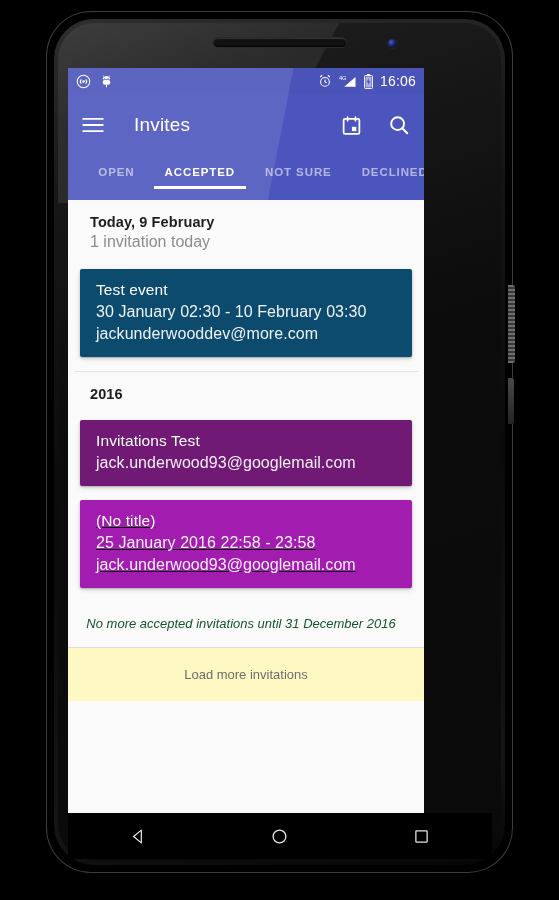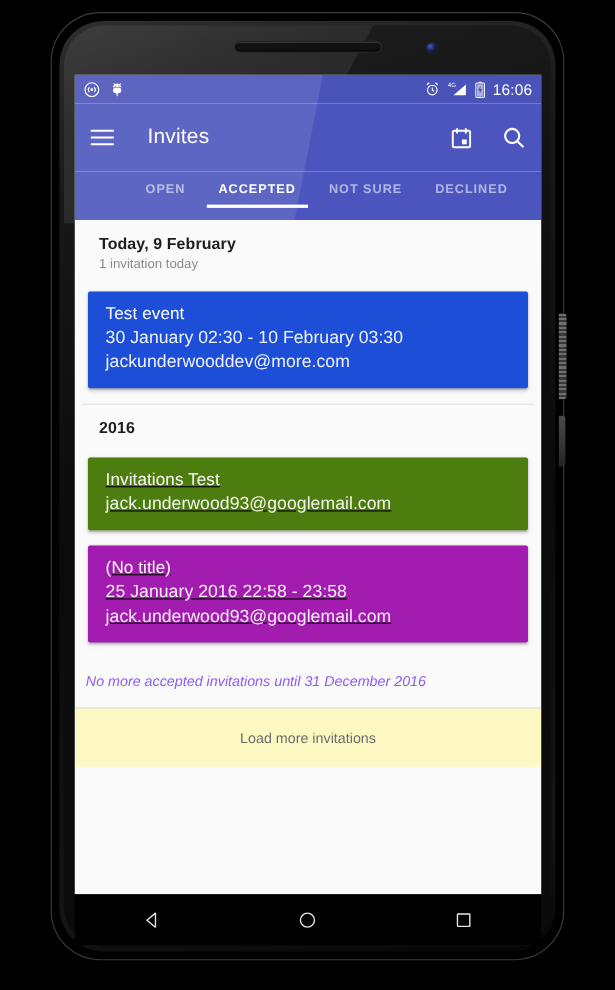--- a/index.html
+++ b/index.html
@@ -56,21 +56,21 @@
     box-shadow:1px 0 2px rgba(0,0,0,.8);
   }
   .vol-btn{
     position:absolute; left:508px; top:378px; width:6px; height:46px;
     border-radius:0 3px 3px 0;
     background:linear-gradient(180deg,#4a4a4a,#242424);
   }
 
   
   .screen{
-    position:absolute; left:68px; top:68px; width:424px; height:745px;
+    position:absolute; left:68px; top:68px; width:356px; height:745px;
     background:#fafafa; overflow:hidden;
   }
 
   
   .statusbar{
     position:relative; height:26px; width:100%;
     background:#4a53b8; display:flex; align-items:center;
     padding:0 8px; color:#fff;
   }
   .sb-left{ display:flex; align-items:center; gap:9px; }
@@ -108,34 +108,34 @@
     position:absolute; left:0; top:0; width:424px; height:132px;
     background:linear-gradient(101deg, rgba(255,255,255,.10) 0%, rgba(255,255,255,.10) 50%, rgba(255,255,255,0) 50.3%);
     pointer-events:none; z-index:5;
   }
 
   
   .list{ background:#fafafa; height:calc(100% - 132px); position:relative; }
 
   .section-head{ padding:14px 22px 4px 22px; }
   .section-title{ font-size:14.5px; font-weight:bold; color:#1d1d1d; letter-spacing:.1px; }
-  .section-sub{ font-size:12px; color:#8c8c8c; margin-top:3px; }
+  .section-sub{ font-size:16px; color:#8c8c8c; margin-top:3px; }
 
   .divider{ height:1px; background:#e4e4e4; margin:0 6px; }
 
   .card{
     margin:14px 12px; border-radius:2px; padding:12px 16px 14px 16px;
     box-shadow:0 1px 2px rgba(0,0,0,.22), 0 2px 5px rgba(0,0,0,.14);
     cursor:pointer;
   }
   .card-title{ font-size:15.5px; color:#fff; letter-spacing:.1px; }
   .card-line{ font-size:16px; color:rgba(255,255,255,.93); margin-top:4px; letter-spacing:.05px; }
 
   .nomore{
-    font-size:13px; font-style:italic; color:#8b5cf6;
+    text-align:center; font-size:13px; font-style:italic; color:#14532d;
     padding:14px 20px 16px 10px;
   }
   .loadmore{
     background:#fef9c3; text-align:center; font-size:13px; color:#6d6d6d;
     padding:19px 0; cursor:pointer; border-top:1px solid #dadada;
   }
 
   
   .navbar{
     position:absolute; left:68px; top:813px; width:424px; height:46px;
@@ -231,33 +231,33 @@
       <div class="tab">DECLINED</div>
     </div>
 
     <div class="list">
 
       <div class="section-head">
         <div class="section-title">Today, 9 February</div>
         <div class="section-sub">1 invitation today</div>
       </div>
 
-      <div class="card" style="background:#1d4ed8;">
+      <div class="card" style="background:#0c4a6e;">
         <div class="card-title">Test event</div>
         <div class="card-line">30 January 02:30 - 10 February 03:30</div>
         <div class="card-line">jackunderwooddev@more.com</div>
       </div>
 
       <div class="divider"></div>
 
       <div class="section-head">
         <div class="section-title">2016</div>
       </div>
 
-      <div class="card" style="background:#4d7c0f;text-decoration:underline;">
+      <div class="card" style="background:#701a75;">
         <div class="card-title">Invitations Test</div>
         <div class="card-line">jack.underwood93@googlemail.com</div>
       </div>
 
       <div class="card" style="background:#a21caf;text-decoration:underline;">
         <div class="card-title">(No title)</div>
         <div class="card-line">25 January 2016 22:58 - 23:58</div>
         <div class="card-line">jack.underwood93@googlemail.com</div>
       </div>
 

